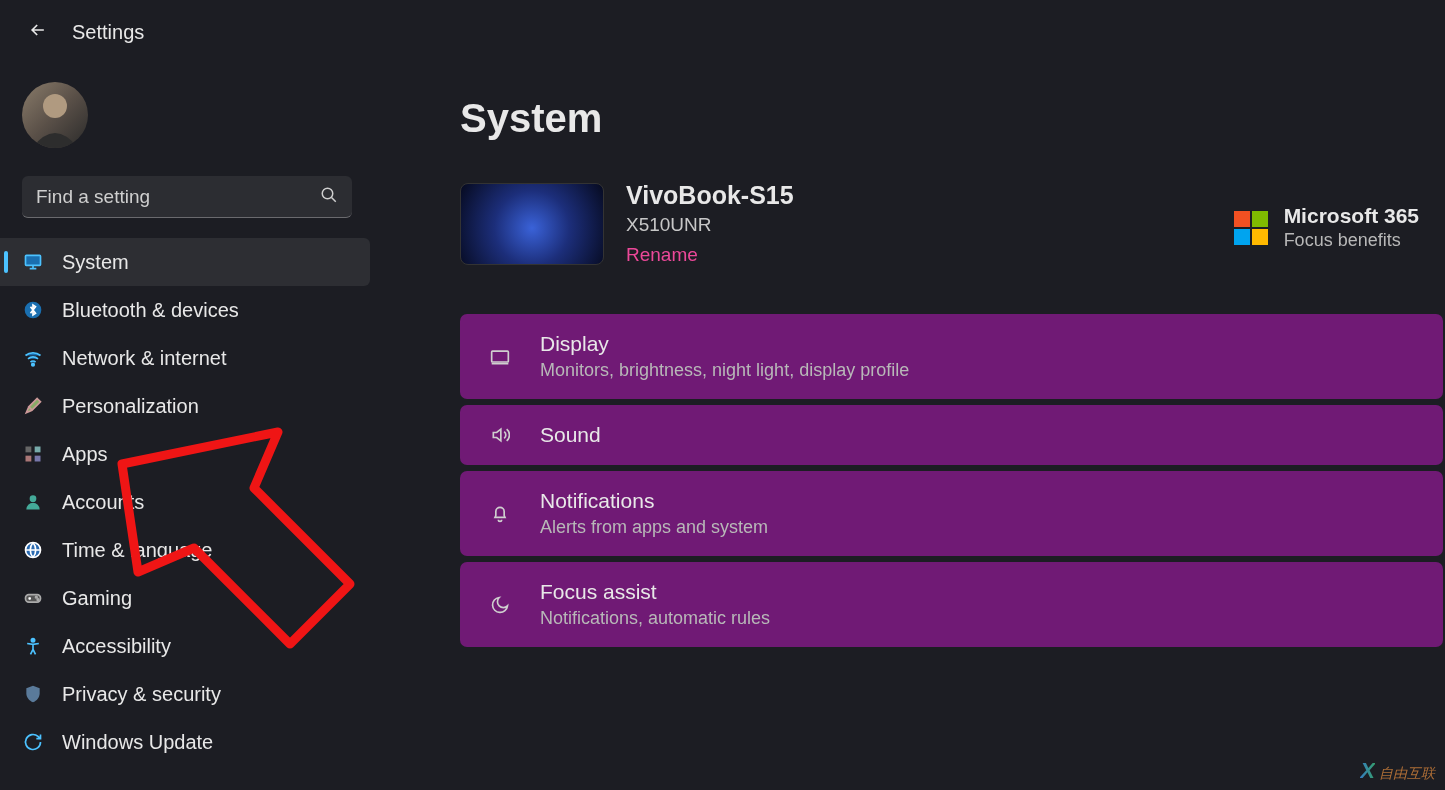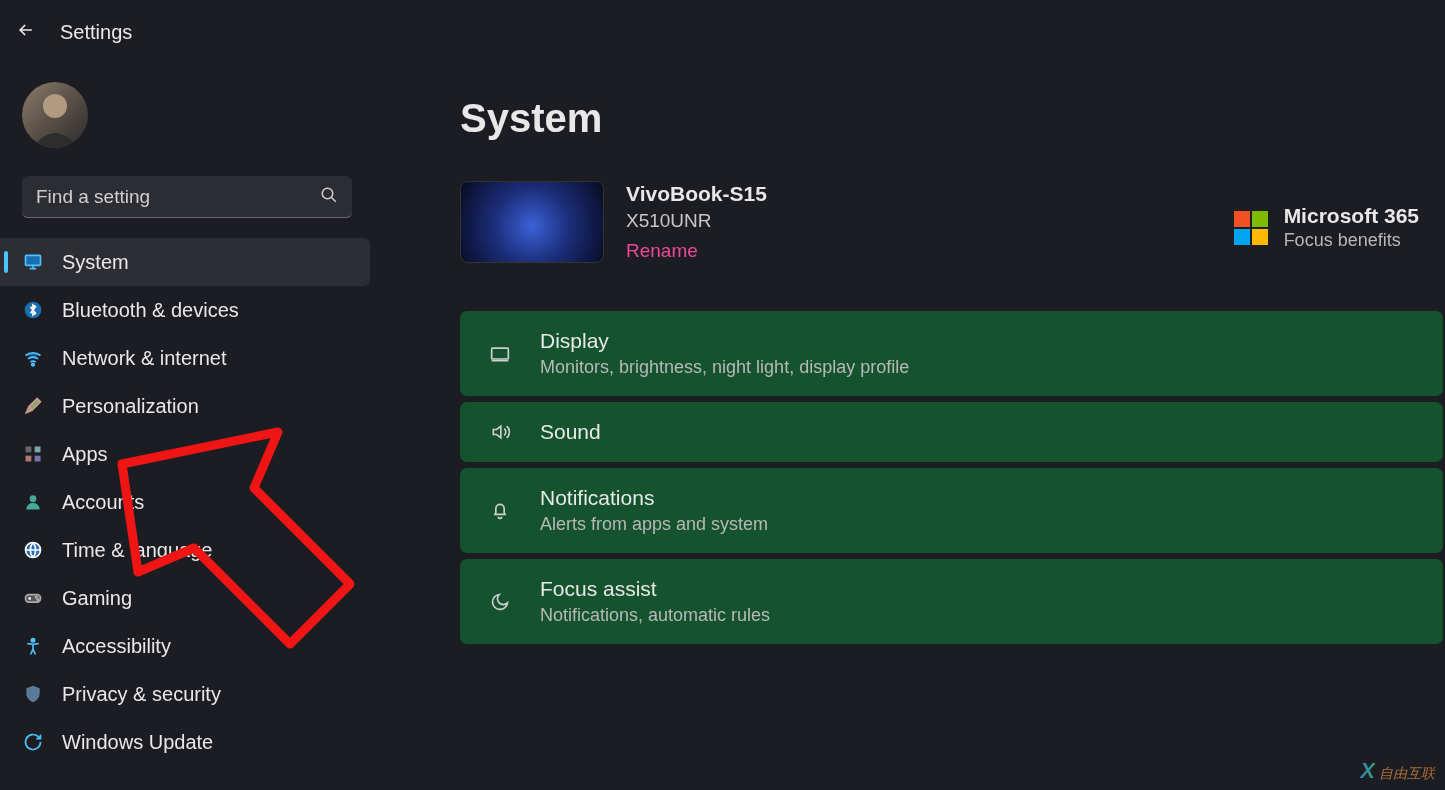--- a/index.html
+++ b/index.html
@@ -8,21 +8,21 @@
   height: 790px;
   background: #1c1d23;
   font-family: "Segoe UI", sans-serif;
   color: #e8e8e8;
   overflow: hidden;
   position: relative;
 }
 .header {
   display: flex;
   align-items: center;
-  padding: 20px 16px;
+  padding: 20px 28px;
   gap: 24px;
 }
 .back-btn {
   color: #e8e8e8;
   cursor: pointer;
 }
 .header-title {
   font-size: 20px;
   font-weight: 400;
 }
@@ -131,33 +131,33 @@
   gap: 22px;
   margin-bottom: 48px;
 }
 .device-thumb {
   width: 144px;
   height: 82px;
   border-radius: 8px;
   background: radial-gradient(circle at 50% 55%, #3a62d8 0%, #1c2e7a 45%, #060a1f 100%);
   border: 1px solid #333;
 }
-.device-name { font-size: 21px; font-weight: 600; }
+.device-name { font-size: 25px; font-weight: 600; }
 .device-model { font-size: 19px; color: #c7c7c7; margin-top: 4px; }
 .rename { font-size: 19px; color: #ec4899; margin-top: 8px; cursor: pointer; }
 .m365 { position: absolute; right: 26px; top: 108px; display: flex; gap: 16px; align-items: center; }
 .m365-logo { width: 34px; height: 34px; display: grid; grid-template-columns: 1fr 1fr; grid-template-rows: 1fr 1fr; gap: 2px; }
 .m365-logo div:nth-child(1){background:#f25022;}
 .m365-logo div:nth-child(2){background:#7fba00;}
 .m365-logo div:nth-child(3){background:#00a4ef;}
 .m365-logo div:nth-child(4){background:#ffb900;}
 .m365-title { font-size: 21px; font-weight: 700; }
 .m365-sub { font-size: 18px; color: #b8b8b8; margin-top: 2px; }
 .card {
-  background: #14532d;
+  background: #701a75;
   border-radius: 7px;
   display: flex;
   align-items: center;
   padding: 18px 26px;
   margin-bottom: 6px;
   gap: 26px;
   cursor: pointer;
   width: calc(100% - 2px);
 }
 .card-icon { width: 28px; display:flex; justify-content:center; }

